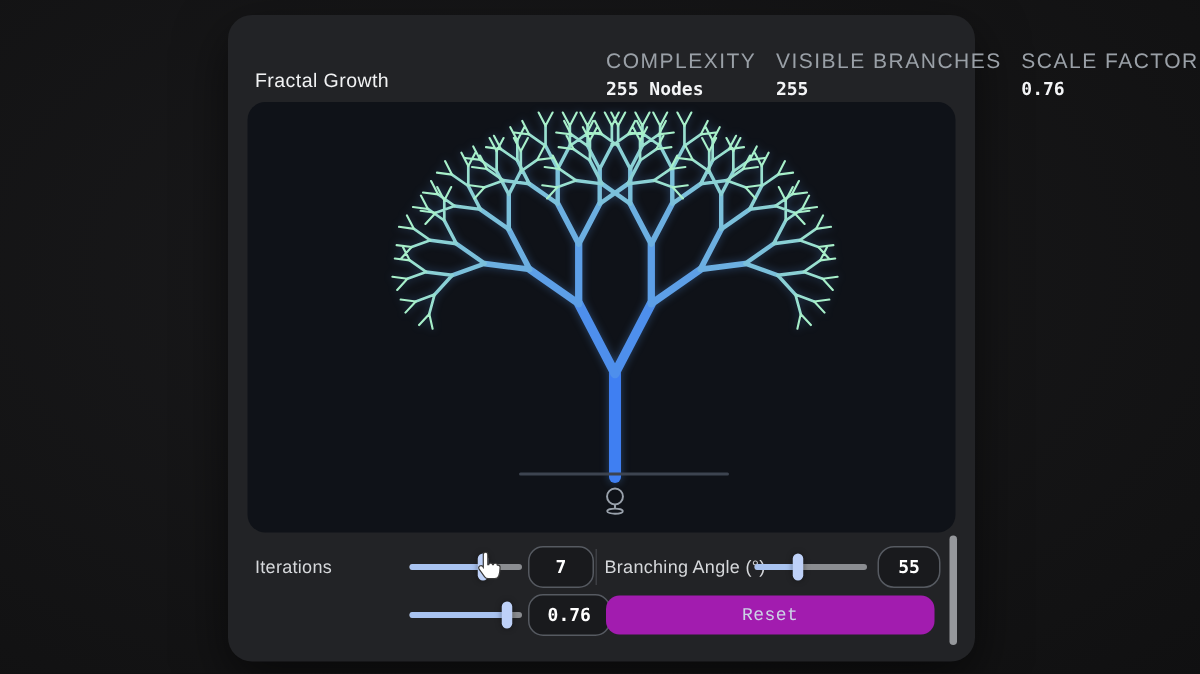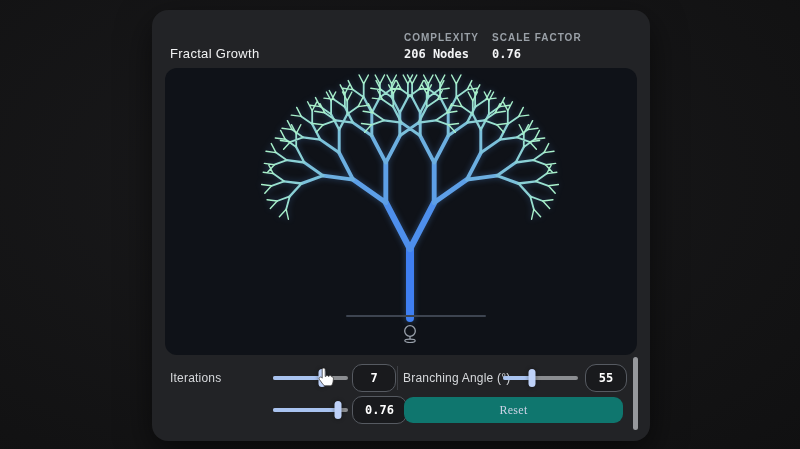--- a/index.html
+++ b/index.html
@@ -13,21 +13,21 @@
     background:#222326;border-radius:16px;
     box-shadow:0 12px 34px rgba(0,0,0,.55);
   }
   .app-title{
     position:absolute;left:18px;top:36px;
     color:#f1f2f3;font-size:13px;font-weight:500;letter-spacing:.3px;
   }
   .stats{position:absolute;left:252px;top:22px;display:flex;gap:13px;}
   .stat{display:flex;flex-direction:column;gap:4px;}
   .stat-label{
-    color:#9aa0a7;font-size:10px;font-weight:700;letter-spacing:1px;white-space:nowrap;
+    color:#9aa0a7;font-size:14px;font-weight:400;letter-spacing:1px;white-space:nowrap;
   }
   .stat-value{
     color:#f3f4f6;font-size:12px;font-weight:700;white-space:nowrap;
     font-family:"DejaVu Sans Mono", monospace;
   }
   .canvas{
     position:absolute;left:13px;top:58px;width:472px;height:287px;
     background:#0f1218;border-radius:12px;overflow:hidden;
   }
   #tree-svg{position:absolute;left:0;top:0;filter:drop-shadow(0 0 3px rgba(90,160,250,.35));}
@@ -53,42 +53,46 @@
   .value-box{
     position:absolute;height:28px;box-sizing:border-box;
     background:#191a1d;border:1px solid #565a61;border-radius:10px;
     color:#ffffff;font-size:12px;font-weight:700;
     font-family:"DejaVu Sans Mono", monospace;
     display:flex;align-items:center;justify-content:center;
   }
   .col-divider{position:absolute;left:245px;top:356px;width:1px;height:24px;background:#3c3e43;}
   .reset-button{
     position:absolute;left:252px;top:387px;width:219px;height:26px;
-    background:#0f766e;border:none;border-radius:9px;cursor:pointer;
+    background:#a21caf;border:none;border-radius:9px;cursor:pointer;
     color:#ccd3e6;font-size:12px;letter-spacing:.3px;
-    font-family:Liberation Serif, serif;
+    font-family:Liberation Mono, monospace;
     display:flex;align-items:center;justify-content:center;
   }
   .scrollbar-thumb{
     position:absolute;left:481px;top:347px;width:5px;height:73px;
     background:#96989c;border-radius:2.5px;
   }
   .cursor{position:absolute;left:317px;top:368px;pointer-events:none;z-index:50;}
 </style>
 </head>
 <body>
 
 <div class="page">
   <div class="panel">
 
     <div class="app-title">Fractal Growth</div>
     <div class="stats">
       <div class="stat">
         <span class="stat-label">COMPLEXITY</span>
-        <span class="stat-value">206 Nodes</span>
+        <span class="stat-value">255 Nodes</span>
+      </div>
+      <div class="stat">
+        <span class="stat-label">VISIBLE BRANCHES</span>
+        <span class="stat-value">255</span>
       </div>
       <div class="stat">
         <span class="stat-label">SCALE FACTOR</span>
         <span class="stat-value">0.76</span>
       </div>
     </div>
 
     <div class="canvas">
       <svg id="tree-svg" width="472" height="287" viewBox="0 0 472 287">
           <path d="M245.0 250.0L245.0 181.0" stroke="rgb(63,127,242)" stroke-width="8.00" fill="none" stroke-linecap="round"></path>

